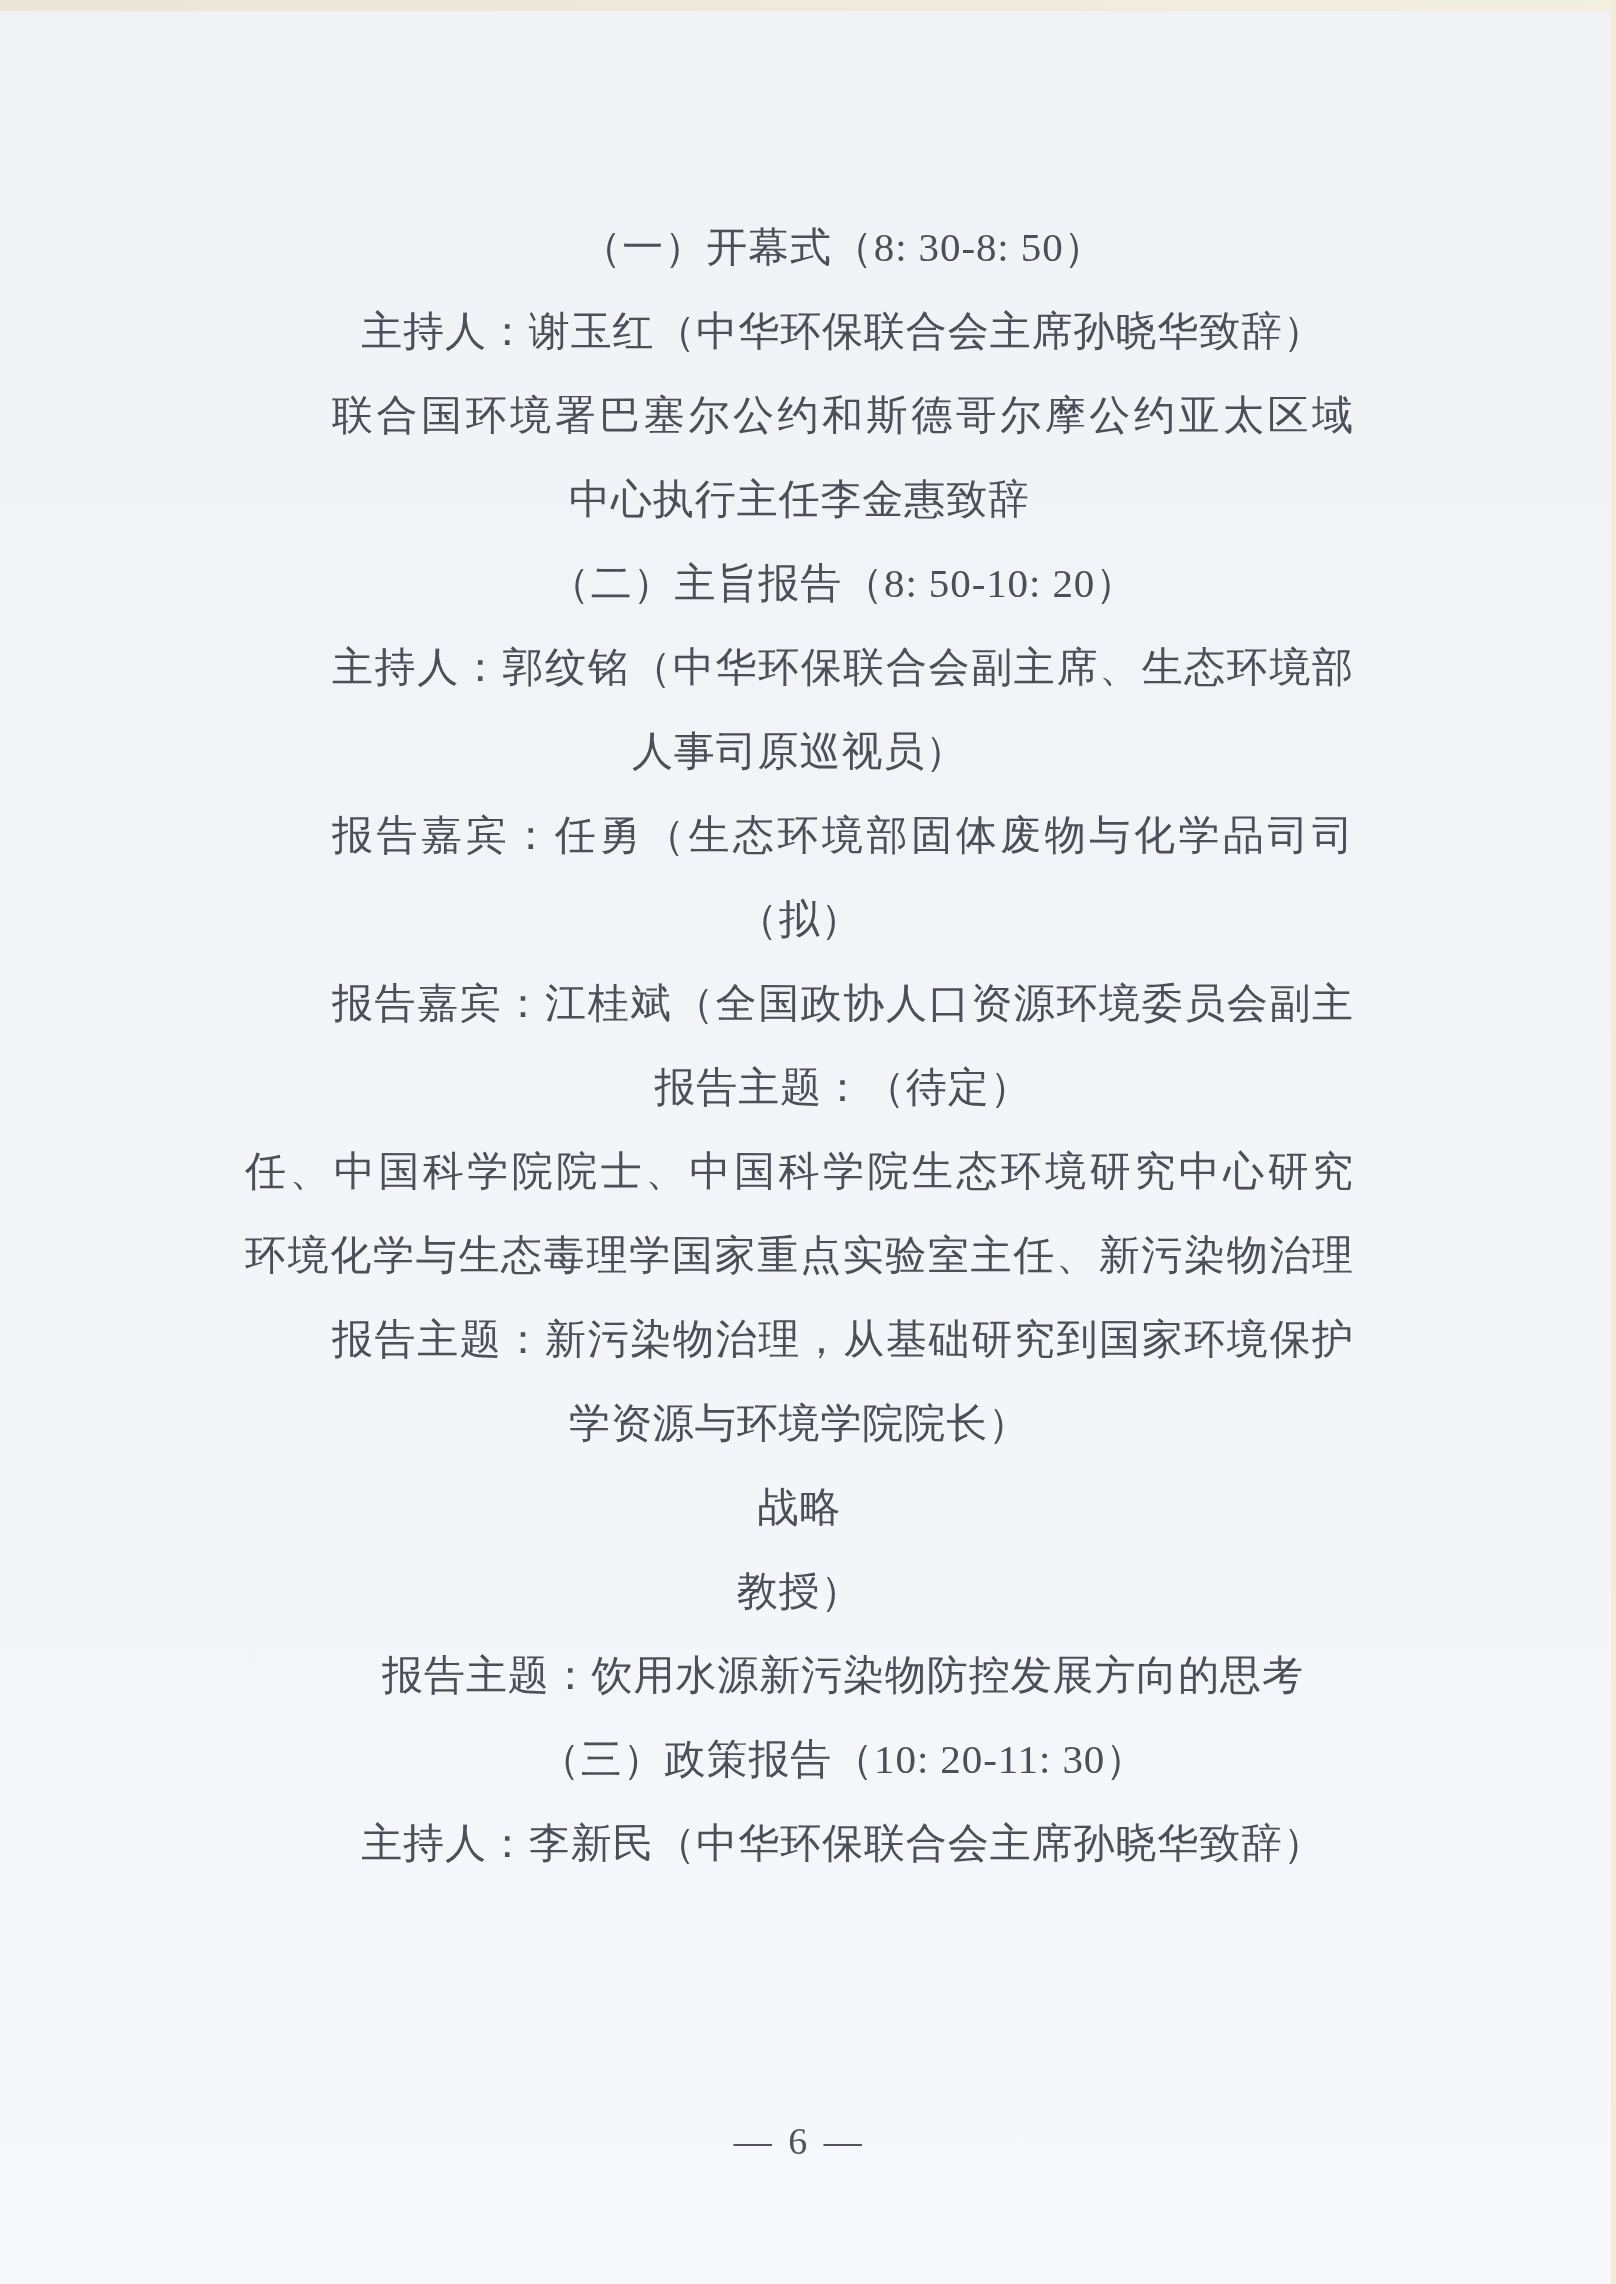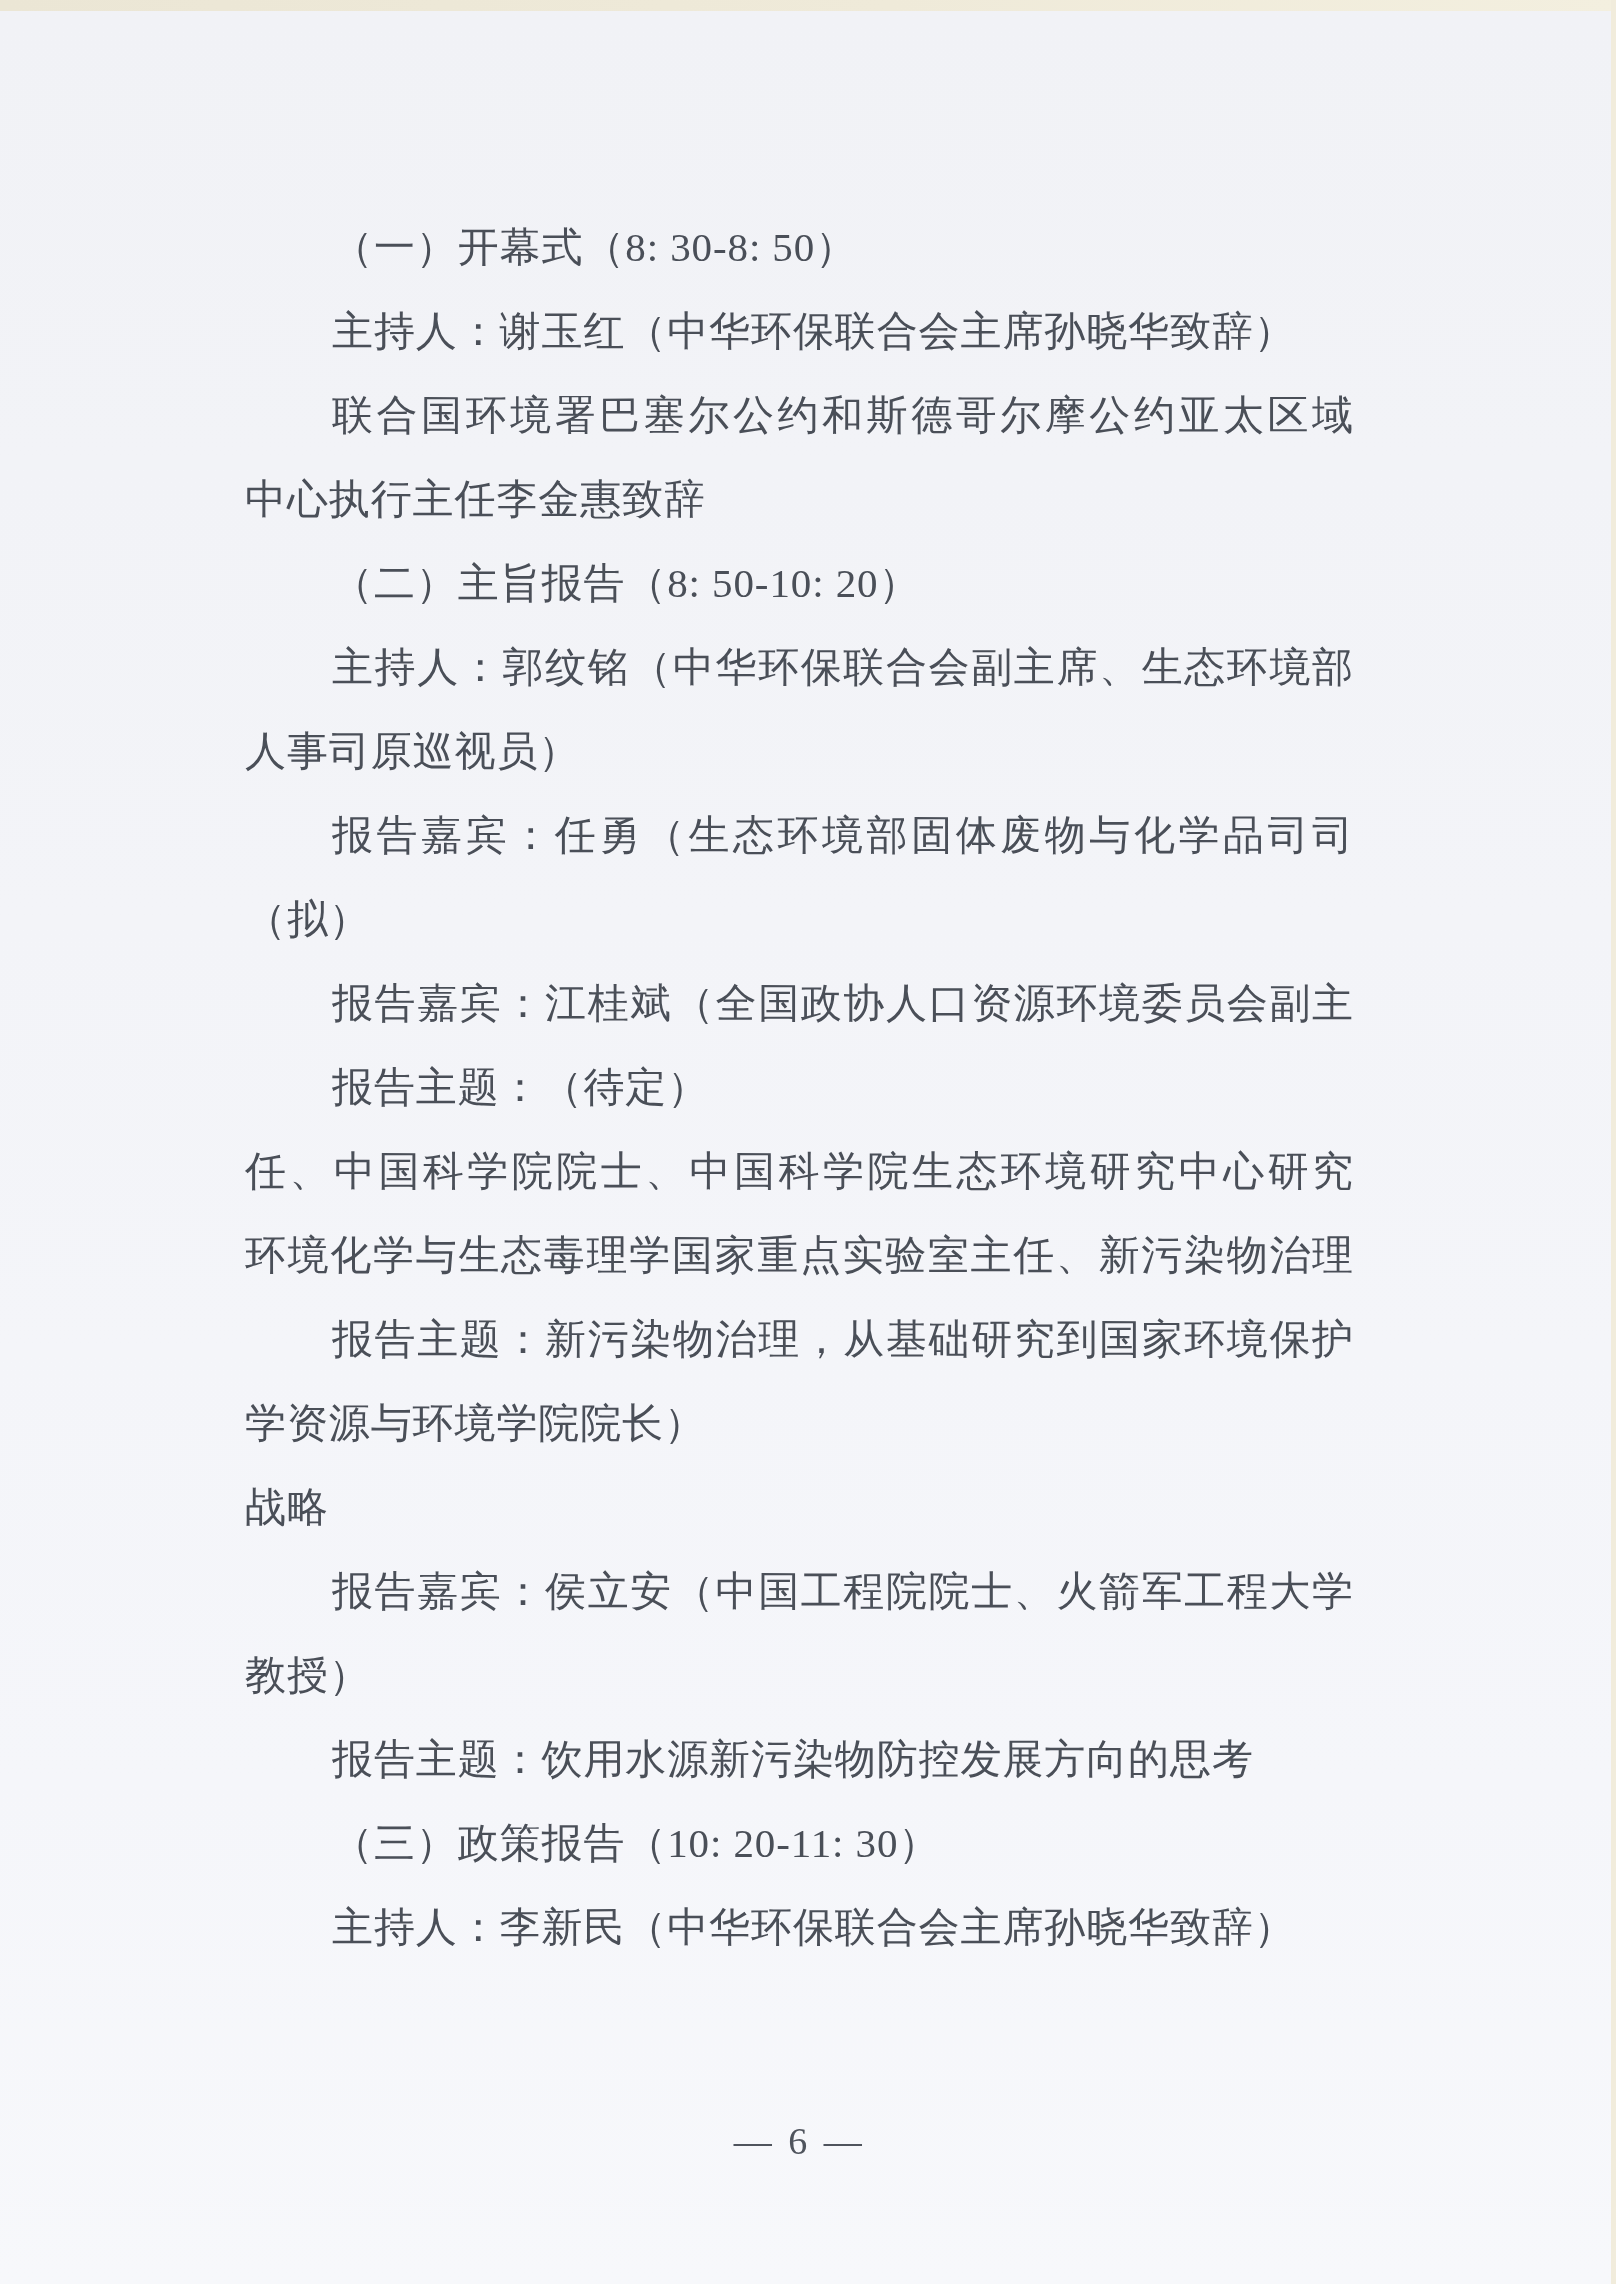--- a/index.html
+++ b/index.html
@@ -31,21 +31,21 @@
   }
   .text-block{
     position:absolute;left:245px;top:194px;width:1109px;
     color:var(--ink);
     font-size:41px;
     letter-spacing:0.9px;
   }
   .line{
     height:84px;line-height:84px;
     white-space:nowrap;
-    text-align:left;
+    text-align:center;
   }
   .line.indent{ text-indent:87px; }
   .line.justify{
     white-space:normal;
     text-align:justify;
     text-align-last:justify;
     overflow:hidden;
   }
   .page-number{
     position:absolute;left:245px;top:2088px;width:1109px;
@@ -73,21 +73,20 @@
         <div class="line">人事司原巡视员）</div>
         <div class="line indent justify">报告嘉宾：任勇（生态环境部固体废物与化学品司司长）</div>
         <div class="line">（拟）</div>
         <div class="line indent justify">报告嘉宾：江桂斌（全国政协人口资源环境委员会副主</div>
         <div class="line indent">报告主题：（待定）</div>
         <div class="line justify">任、中国科学院院士、中国科学院生态环境研究中心研究员、</div>
         <div class="line justify">环境化学与生态毒理学国家重点实验室主任、新污染物治理</div>
         <div class="line indent justify">报告主题：新污染物治理，从基础研究到国家环境保护</div>
         <div class="line">学资源与环境学院院长）</div>
         <div class="line">战略</div>
-        <div class="line indent justify">报告嘉宾：侯立安（中国工程院院士、火箭军工程大学</div>
         <div class="line">教授）</div>
         <div class="line indent">报告主题：饮用水源新污染物防控发展方向的思考</div>
         <div class="line indent">（三）政策报告（10: 20-11: 30）</div>
         <div class="line indent">主持人：李新民（中华环保联合会主席孙晓华致辞）</div>
       </div>
     <div class="page-number">— 6 —</div>
   </div>
 </div>
 
 

